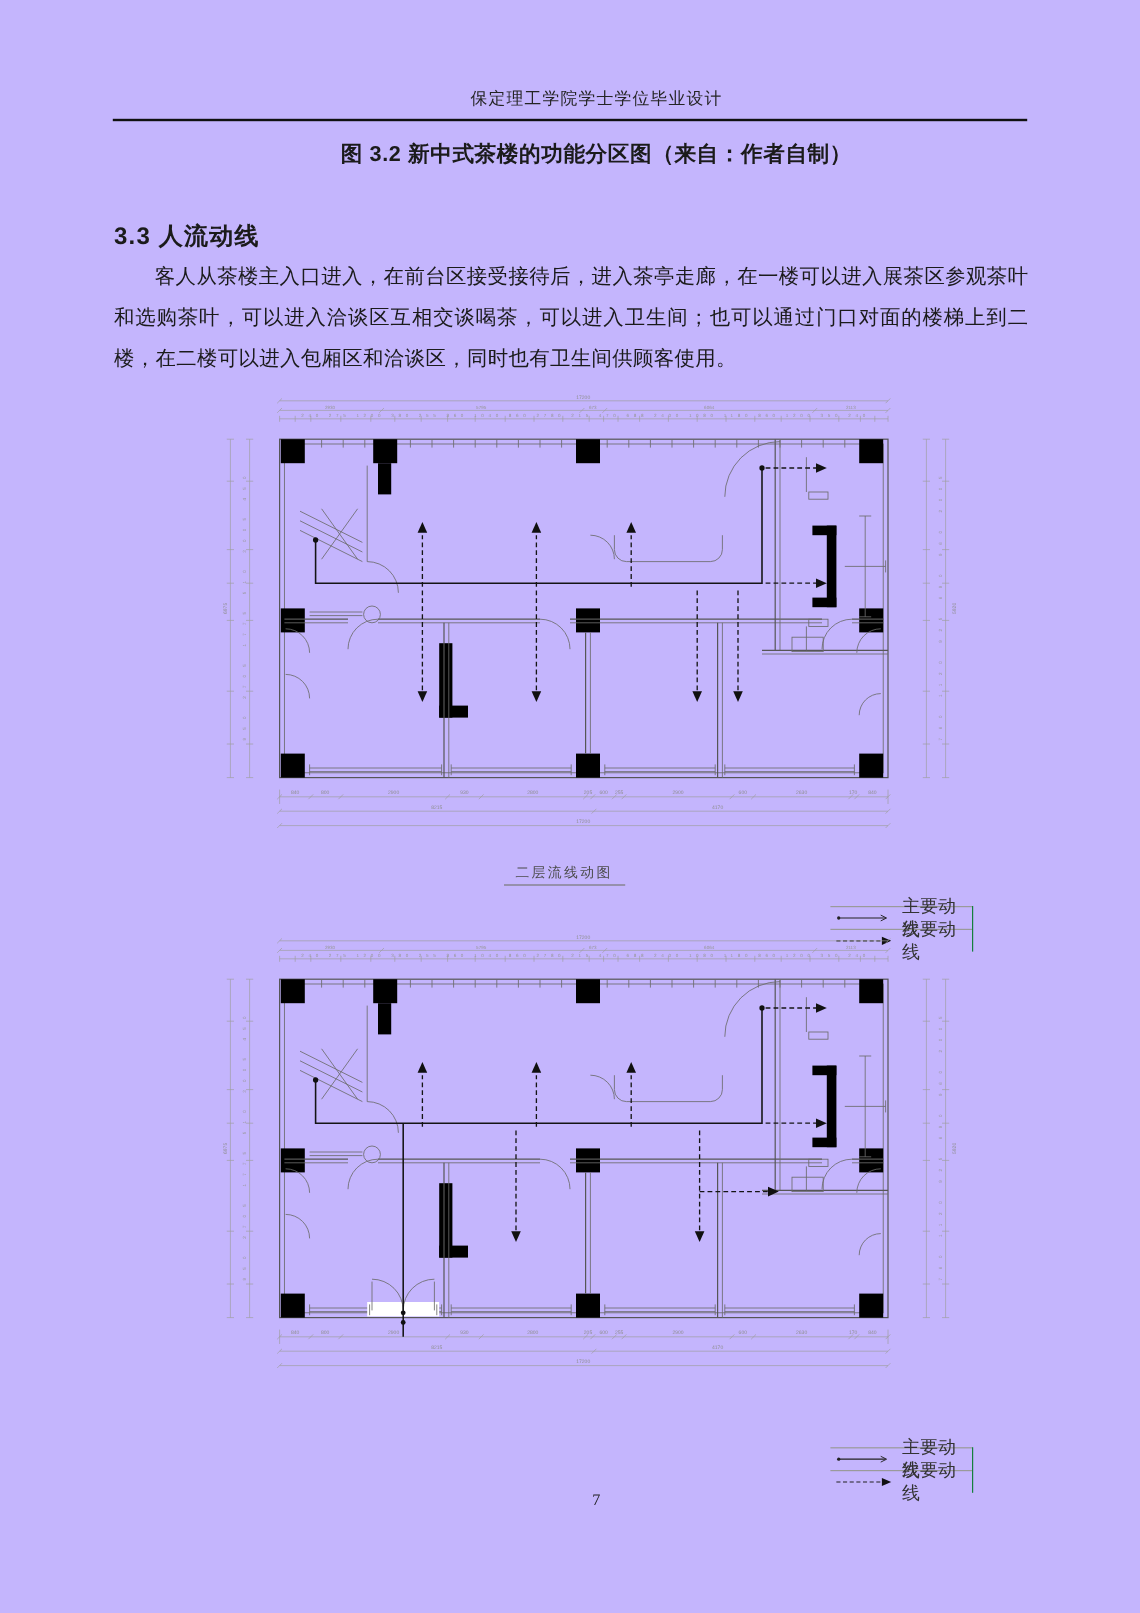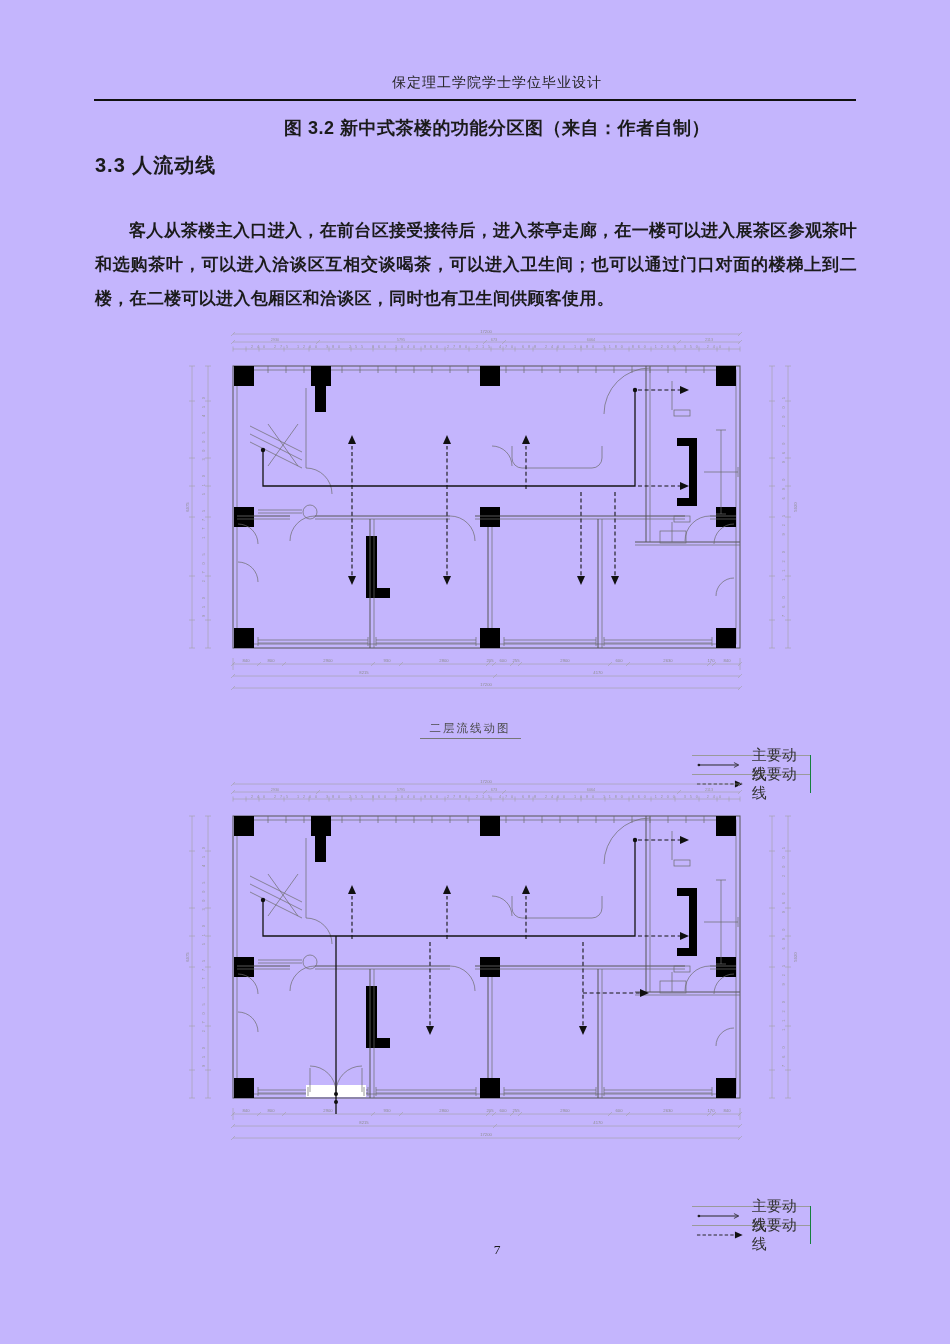--- a/index.html
+++ b/index.html
@@ -3,24 +3,24 @@
 <meta charset="utf-8">
 <style>
   html,body{margin:0;padding:0;background:#e8e8e8;}
   .page{position:relative;width:950px;height:1344px;background:#c4b5fd;margin:0 auto;overflow:hidden;
         font-family:"Liberation Serif","DejaVu Serif",serif;color:#1b1b1b;}
   .hdr{position:absolute;top:74px;left:44px;width:906px;text-align:center;
        font-size:14px;letter-spacing:1px;color:#242424;}
   .rule{position:absolute;top:99px;left:94px;width:762px;height:2.2px;background:#101010;}
   .figcap{position:absolute;top:116px;left:44px;width:906px;text-align:center;
           font-family:"Liberation Sans","DejaVu Sans",sans-serif;font-weight:bold;font-size:18px;letter-spacing:.5px;}
-  .sechead{position:absolute;top:152px;left:95px;font-family:"Liberation Sans","DejaVu Sans",sans-serif;
+  .sechead{position:absolute;top:183px;left:95px;font-family:"Liberation Sans","DejaVu Sans",sans-serif;
            font-weight:bold;font-size:20px;letter-spacing:1px;}
   .para{position:absolute;top:214px;left:95px;width:762px;font-size:17px;line-height:34px;
-        text-align:justify;text-indent:2em;letter-spacing:.3px;font-weight:bold;}
+        text-align:justify;text-indent:2em;letter-spacing:.3px;}
   .plansvg{position:absolute;left:180px;width:620px;height:378px;}
   .plan-upper{top:326px;}
   .plan-lower{top:776px;}
   .plancap{position:absolute;left:180px;width:580px;text-align:center;}
   .plancap span{display:inline-block;border-bottom:1px solid #777;padding:0 10px 2px;
         font-size:11.5px;letter-spacing:2px;color:#4c4c4c;}
   .cap-upper{top:718px;} .cap-lower{top:1174px;}
   .legend{position:absolute;left:692px;width:118px;border-right:1px solid #15803d;
           font-size:15px;color:#333;margin-top:44px;}
   .legend-upper{top:711px;} .legend-lower{top:1162px;}

